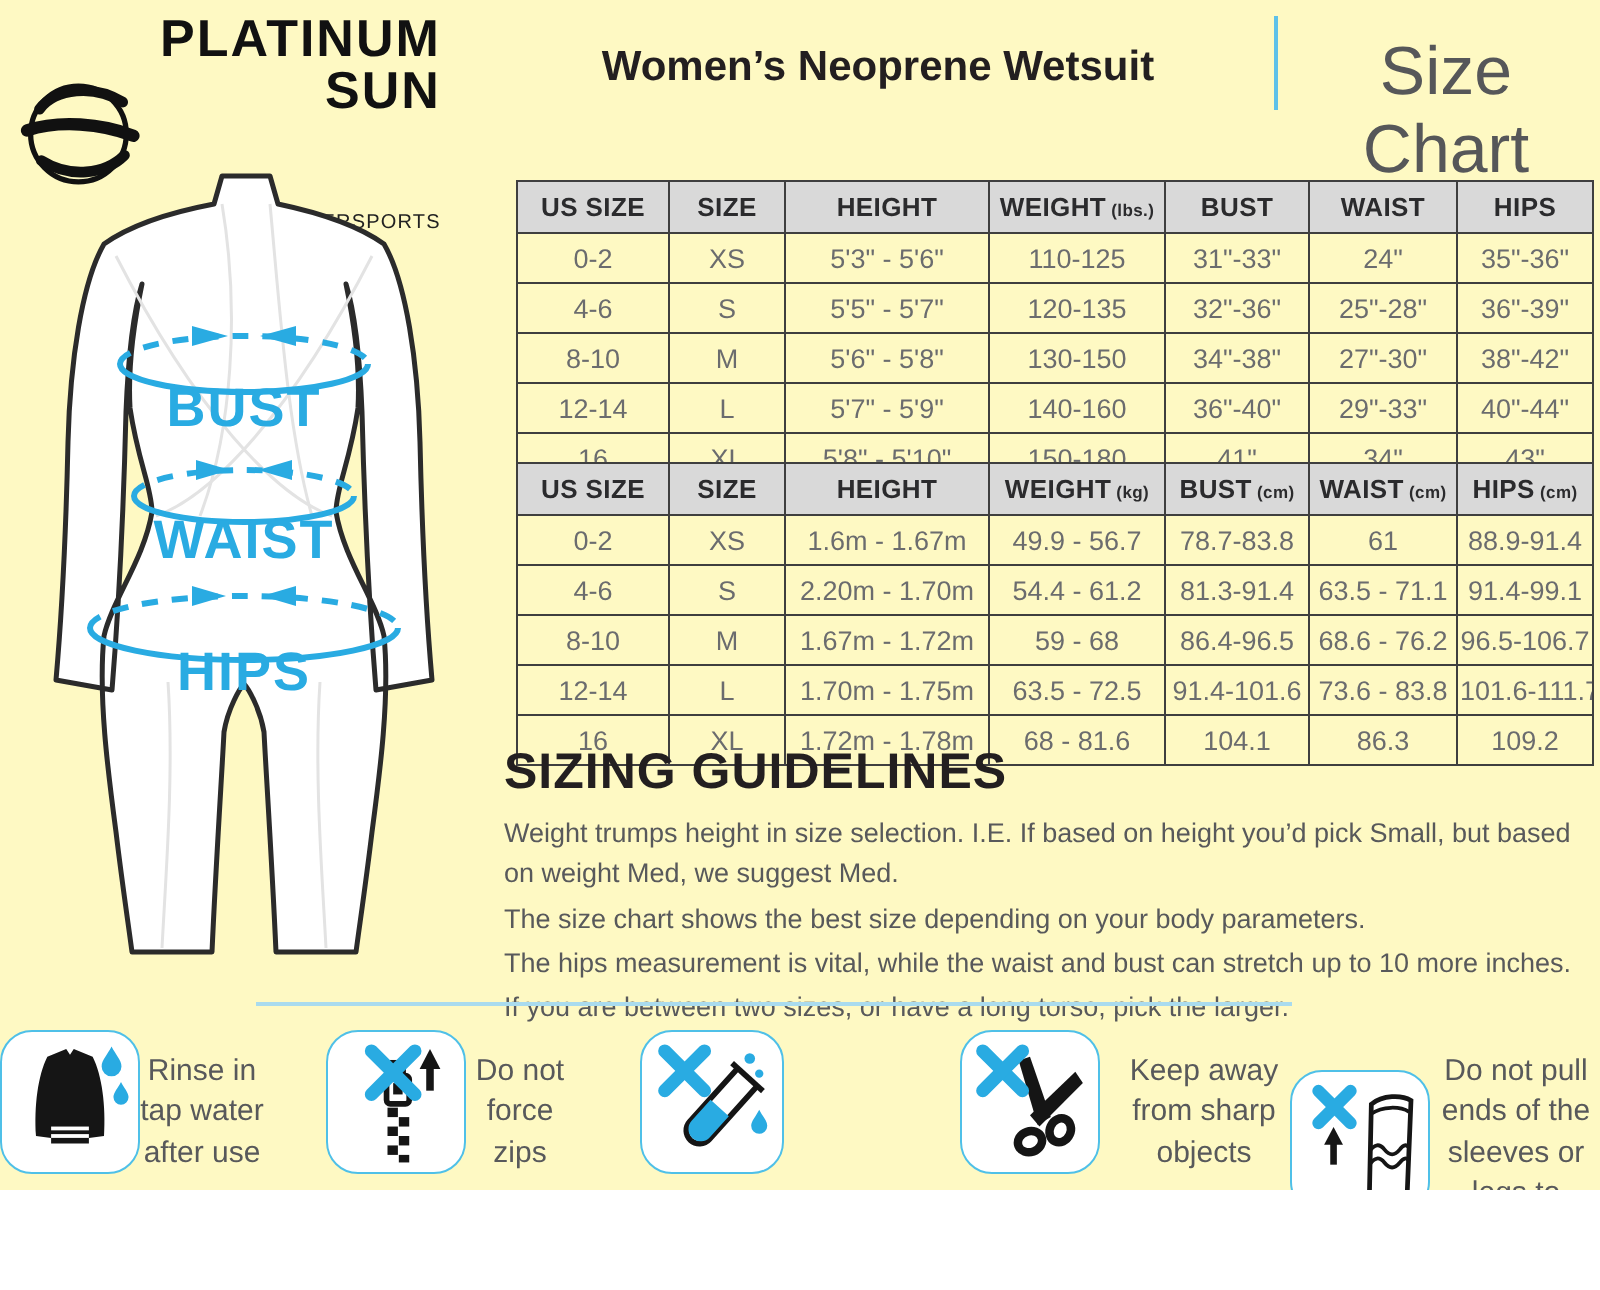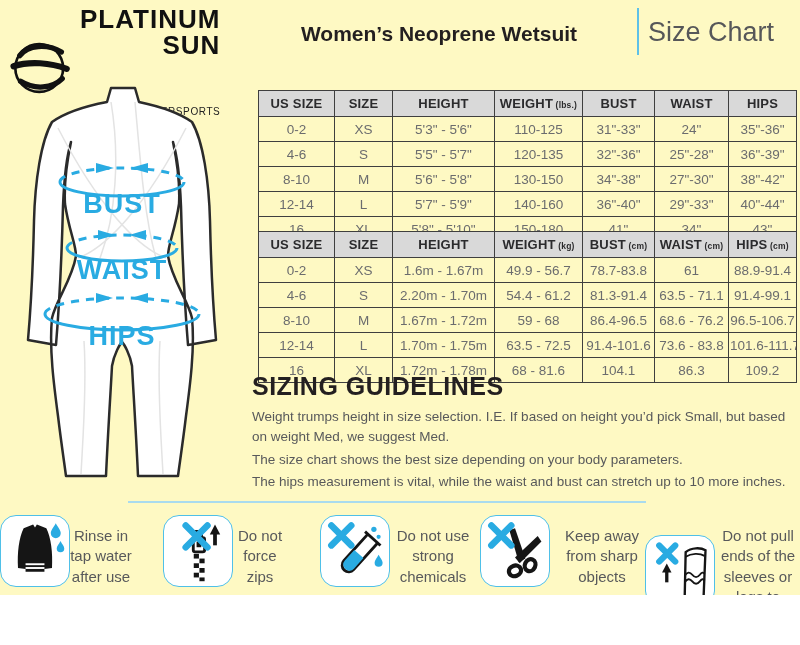--- a/index.html
+++ b/index.html
@@ -9,22 +9,22 @@
   
   .brand{position:absolute;left:10px;top:6px;display:flex;align-items:center;gap:8px;}
   .brand-text{display:flex;flex-direction:column;line-height:1;}
   .brand-line1{font-size:26px;font-weight:800;letter-spacing:1px;color:#111;}
   .brand-line2{display:flex;align-items:flex-end;gap:4px;flex-direction:column;}
   .brand-sun{font-size:26px;font-weight:800;letter-spacing:1px;color:#111;}
   .brand-sub{display:flex;flex-direction:column;font-size:10px;letter-spacing:.6px;color:#222;line-height:1.25;padding-bottom:2px;margin-top:44px;}
   .main-title{position:absolute;left:258px;top:22px;width:362px;text-align:center;
               font-size:21px;font-weight:700;color:#231f20;}
   .header-divider{position:absolute;left:637px;top:8px;width:2px;height:47px;background:#5ec1e8;}
-  .subtitle{position:absolute;left:648px;top:17px;width:150px;
-            font-size:27px;font-weight:400;color:#565759;}
+  .subtitle{position:absolute;left:648px;top:17px;width:150px;text-align:center;
+            font-size:34px;font-weight:400;color:#565759;}
 
   
   .wetsuit{position:absolute;left:8px;top:86px;}
 
   
   .size-table{position:absolute;left:258px;width:538px;border-collapse:collapse;table-layout:fixed;}
   .size-table.imperial{top:90px;}
   .size-table.metric{top:231px;}
   .size-table th,.size-table td{border:1px solid #3f3f3f;text-align:center;padding:2px 1px;white-space:nowrap;overflow:hidden;}
   .size-table th{background:#d9d9d9;font-size:13px;font-weight:700;color:#2b2b2d;letter-spacing:.2px;height:21px;}
@@ -283,20 +283,21 @@
           <td>109.2</td>
         </tr>
       </tbody>
     </table>
 
   <div class="guidelines">
     <h2>SIZING GUIDELINES</h2>
     <p>Weight trumps height in size selection. I.E. If based on height you’d pick Small, but based on weight Med, we suggest Med.</p>
     <p>The size chart shows the best size depending on your body parameters.</p>
     <p>The hips measurement is vital, while the waist and bust can stretch up to 10 more inches.</p>
+    <p>If you are between two sizes, or have a long torso, pick the larger.</p>
   </div>
 
   <div class="bottom-divider"></div>
 
   <div class="care-item care-1">
     <div class="icon-box">
       <svg width="68" height="68" viewBox="0 0 72 72">
         <path fill="#151515" d="M24 12 L34 8 L36 11 L38 8 L48 12 C53 22 55 38 54 54 L46 55 L46 58 L26 58 L26 55 L18 54 C17 38 19 22 24 12 Z"></path>
         <rect x="26" y="49" width="20" height="2" fill="#fff"></rect>
         <rect x="26" y="53" width="20" height="2" fill="#fff"></rect>
@@ -338,21 +339,20 @@
           <path d="M32.5 38 L32.5 53 A6.5 6.5 0 0 0 45.5 53 L45.5 38 Z" fill="#29ABE2"></path>
           <line x1="28" y1="16" x2="50" y2="16" stroke="#151515" stroke-width="3"></line>
         </g>
         <circle cx="56" cy="13" r="2.8" fill="#29ABE2"></circle>
         <circle cx="61" cy="21" r="2.2" fill="#29ABE2"></circle>
         <path fill="#29ABE2" transform="translate(61,46) scale(0.85)" d="M0 -7 C2 -3 5 0 5 3 A5 5 0 1 1 -5 3 C-5 0 -2 -3 0 -7 Z"></path>
         <line x1="11" y1="9" x2="32" y2="30" stroke="#29ABE2" stroke-width="7" stroke-linecap="round"></line>
         <line x1="32" y1="9" x2="11" y2="30" stroke="#29ABE2" stroke-width="7" stroke-linecap="round"></line>
       </svg>
     </div>
-    <div class="care-label">Do not use strong chemicals</div>
   </div>
 
   <div class="care-item care-4">
     <div class="icon-box">
       <svg width="68" height="68" viewBox="0 0 72 72">
         <path d="M30 14 L36 12 L47 44 L40 48 Z" fill="#151515"></path>
         <path d="M60 20 L64 26 L41 49 L36 43 Z" fill="#151515"></path>
         <ellipse cx="36" cy="57" rx="6.5" ry="5.5" fill="none" stroke="#151515" stroke-width="4.5" transform="rotate(-20 36 57)"></ellipse>
         <ellipse cx="52" cy="51" rx="5.5" ry="6.5" fill="none" stroke="#151515" stroke-width="4.5" transform="rotate(25 52 51)"></ellipse>
         <line x1="11" y1="9" x2="32" y2="30" stroke="#29ABE2" stroke-width="7" stroke-linecap="round"></line>

